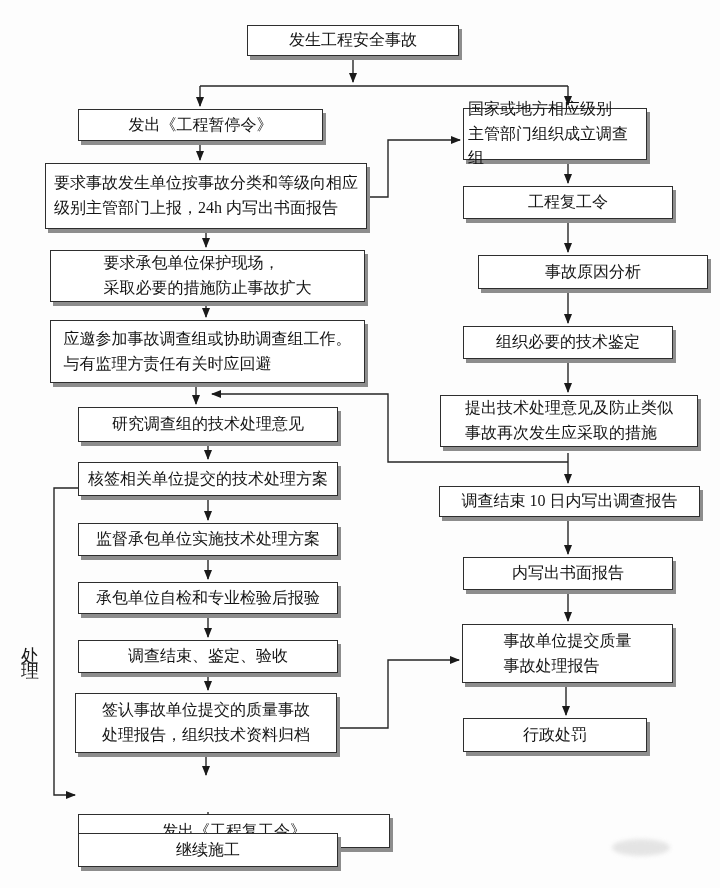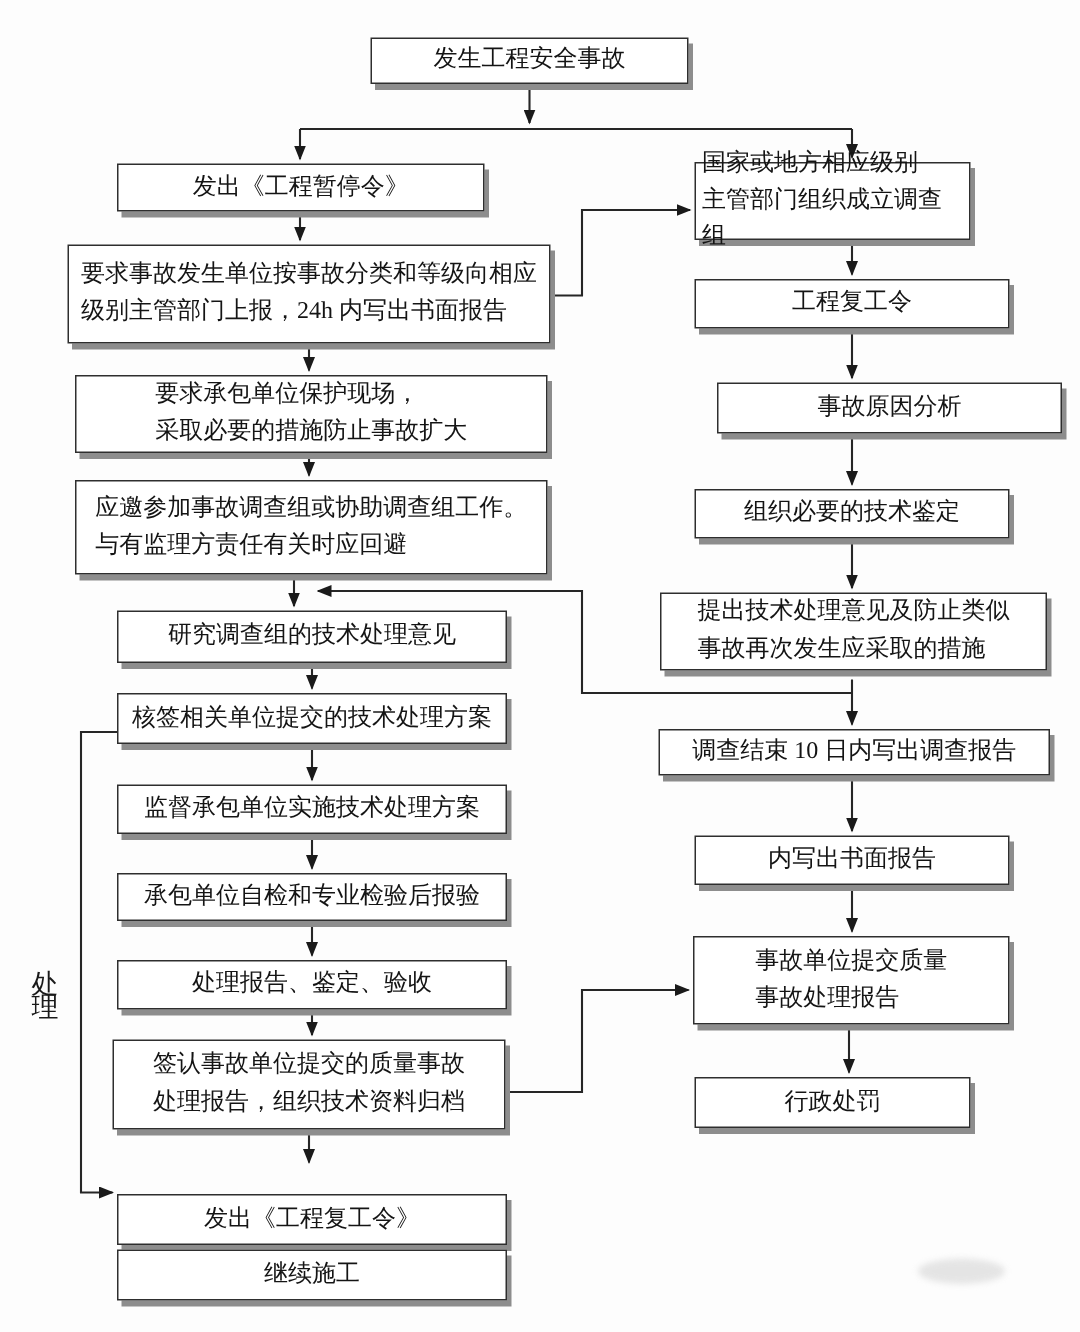--- a/index.html
+++ b/index.html
@@ -78,24 +78,24 @@
   <div class="node" style="left:45px;top:163px;width:322px;height:66px">要求事故发生单位按事故分类和等级向相应
 级别主管部门上报，24h 内写出书面报告</div>
   <div class="node" style="left:50px;top:250px;width:315px;height:52px">要求承包单位保护现场，
 采取必要的措施防止事故扩大</div>
   <div class="node" style="left:50px;top:320px;width:315px;height:63px">应邀参加事故调查组或协助调查组工作。
 与有监理方责任有关时应回避</div>
   <div class="node" style="left:78px;top:407px;width:260px;height:35px">研究调查组的技术处理意见</div>
   <div class="node" style="left:78px;top:462px;width:260px;height:34px">核签相关单位提交的技术处理方案</div>
   <div class="node" style="left:78px;top:582px;width:260px;height:32px">承包单位自检和专业检验后报验</div>
   <div class="node" style="left:78px;top:523px;width:260px;height:33px">监督承包单位实施技术处理方案</div>
-  <div class="node" style="left:78px;top:640px;width:260px;height:33px">处理报告、鉴定、验收</div>
+  <div class="node" style="left:78px;top:640px;width:260px;height:33px">调查结束、鉴定、验收</div>
   <div class="node" style="left:75px;top:693px;width:262px;height:60px">签认事故单位提交的质量事故
 处理报告，组织技术资料归档</div>
-  <div class="node" style="left:78px;top:796px;width:260px;height:34px">发出《工程复工令》</div>
+  <div class="node" style="left:78px;top:814px;width:312px;height:34px">发出《工程复工令》</div>
   <div class="node" style="left:78px;top:833px;width:260px;height:34px">继续施工</div>
 
   <div class="node" style="left:463px;top:108px;width:184px;height:52px">国家或地方相应级别
 主管部门组织成立调查组</div>
   <div class="node" style="left:463px;top:186px;width:210px;height:33px">工程复工令</div>
   <div class="node" style="left:478px;top:255px;width:230px;height:34px">事故原因分析</div>
   <div class="node" style="left:463px;top:326px;width:210px;height:33px">组织必要的技术鉴定</div>
   <div class="node" style="left:440px;top:395px;width:258px;height:52px">提出技术处理意见及防止类似
 事故再次发生应采取的措施</div>
   <div class="node" style="left:439px;top:486px;width:261px;height:31px">调查结束 10 日内写出调查报告</div>

